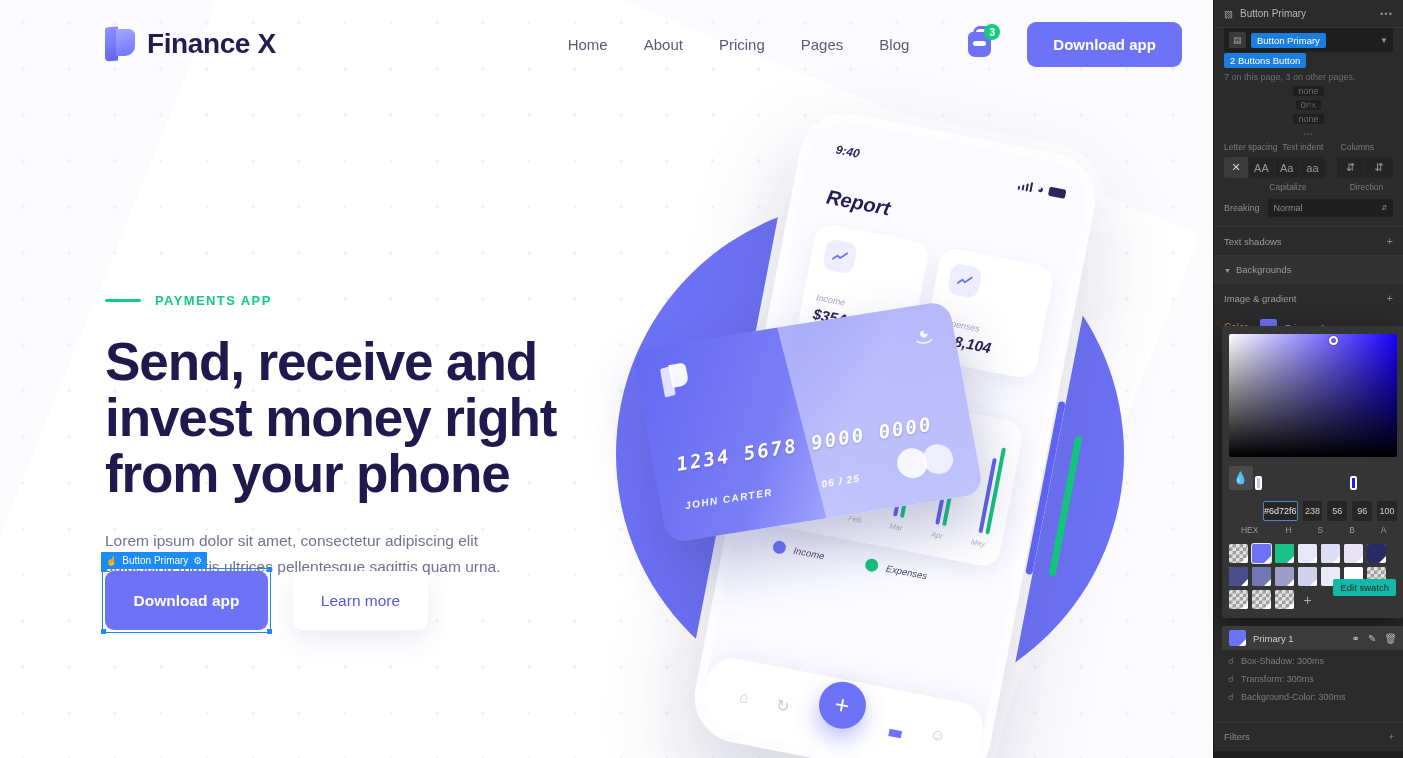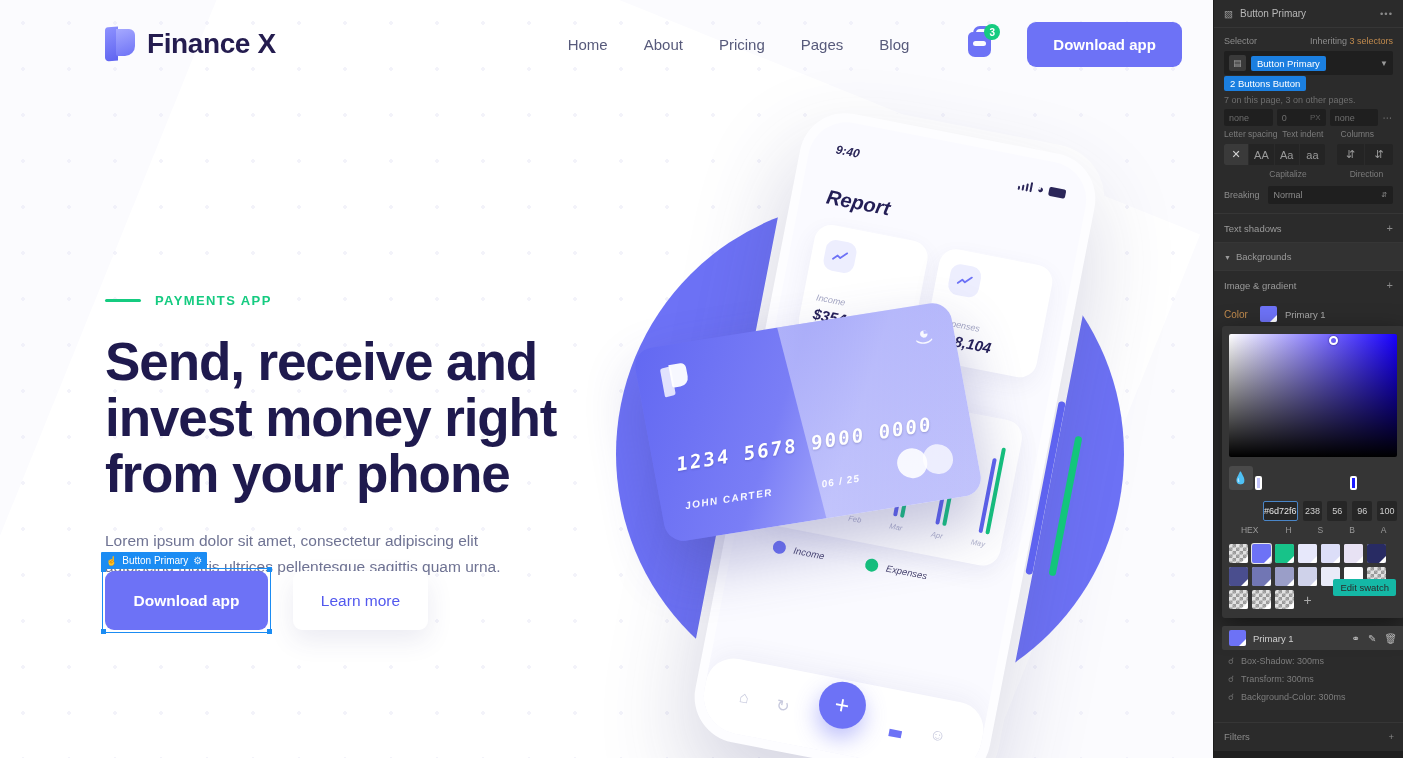--- a/index.html
+++ b/index.html
@@ -211,21 +211,21 @@
     min-height: 24px; display: flex; align-items: center; padding: 3px 5px; gap: 5px; }
   .sel-icn { width: 17px; height: 16px; background: #3a3a3a; border-radius: 2px;
     display: flex; align-items: center; justify-content: center; color: #9e9e9e;
     font-size: 9px; }
   .chip { background: #1b7fe0; color: #fff; border-radius: 2px; padding: 2px 6px;
     font-size: 9.5px; }
   .sel-caret { margin-left: auto; color: #9a9a9a; font-size: 8px; }
   .chip-row2 { margin: 3px 10px 0; }
   .note { padding: 6px 10px 4px; font-size: 9px; color: #6e6e6e; }
 
-  .f3 { display: flex; gap: 4px; padding: 0 10px 3px; align-items: center; }
+  .f3 { display: flex; gap: 4px; padding: 0 10px 3px; align-items: center; flex-direction: column; }
   .fld { flex: 1; background: #1f1f1f; border-radius: 2px; height: 17px;
     display: flex; align-items: center; padding: 0 5px; color: #6e6e6e; font-size: 9px; }
   .fld .u { margin-left: auto; color: #5d5d5d; font-size: 8px; }
   .f3 .ddots { color: #7b7b7b; letter-spacing: 1px; }
   .lbl3 { display: flex; padding: 0 10px 5px; font-size: 8.5px; color: #7c7c7c; }
   .lbl3 span { flex: 1; }
   .lbl3 span:last-child { flex: .9; }
 
   .seg-wrap { display: flex; gap: 12px; padding: 0 10px 2px; }
   .seg { display: flex; background: #242424; border-radius: 2px; overflow: hidden; }
@@ -506,24 +506,20 @@
   </div>
 
   <div id="panel">
 
     <div class="p-head">
       <span>▧</span>
       <span class="ttl">Button Primary</span>
       <span class="dots">•••</span>
     </div>
 
-    <div class="p-sec-lbl">
-      <span>Selector</span>
-      <span class="inh"><span>Inheriting </span><b>3 selectors</b></span>
-    </div>
 
     <div class="sel-field">
       <span class="sel-icn">▤</span>
       <span class="chip">Button Primary</span>
       <span class="sel-caret">▼</span>
     </div>
     <div class="chip-row2">
       <span class="chip">2 Buttons Button</span>
     </div>
 

